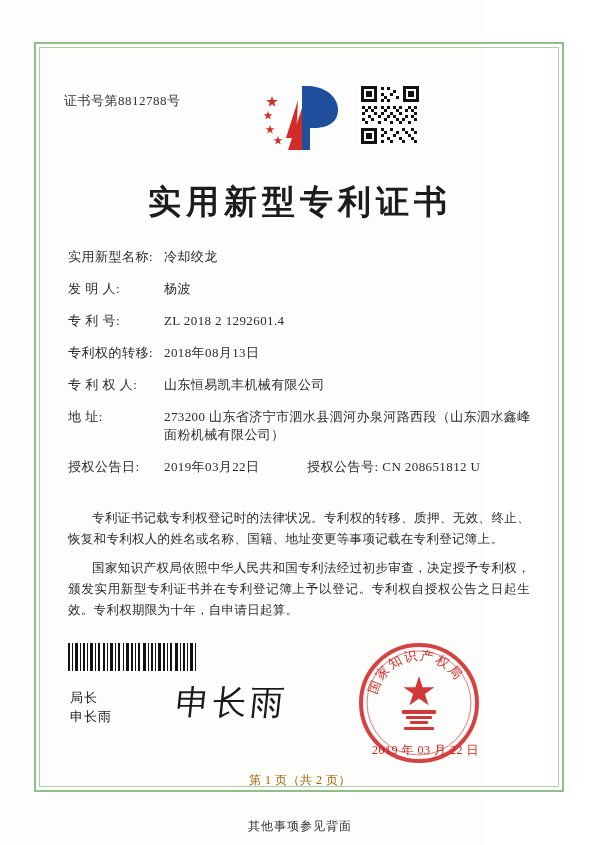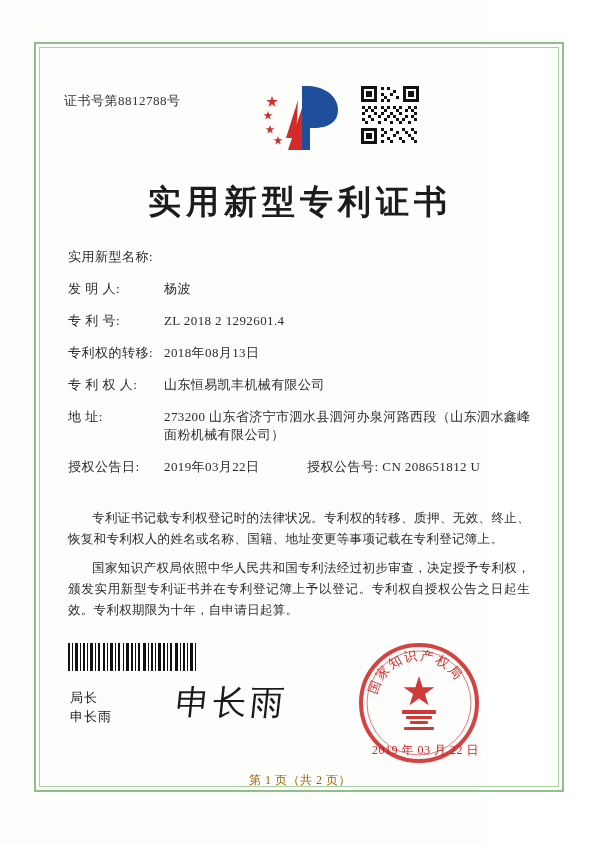--- a/index.html
+++ b/index.html
@@ -293,20 +293,21 @@
           <rect x="55" y="56" width="3" height="3"></rect>
       </g>
     </svg>
   </div>
 
   <div class="title">实用新型专利证书</div>
 
   <div class="fields">
     <div class="field-row">
       <div class="field-label">实用新型名称:</div>
+      <div class="field-value">冷却绞龙</div>
     </div>
     <div class="field-row">
       <div class="field-label">发 明 人:</div>
       <div class="field-value">杨波</div>
     </div>
     <div class="field-row">
       <div class="field-label">专 利 号:</div>
       <div class="field-value">ZL 2018 2 1292601.4</div>
     </div>
     <div class="field-row">
@@ -401,14 +402,15 @@
       </g>
       <path id="sealarc" d="M 20 63 A 43 43 0 0 1 106 63" fill="none"></path>
       <text font-family="DejaVu Serif, serif" font-size="13" fill="#cc2222" opacity="0.95" letter-spacing="2">
         <textPath href="#sealarc" startOffset="6%">国家知识产权局</textPath>
       </text>
     </svg>
   </div>
   <div class="seal-date">2019 年 03 月 22 日</div>
 
   <div class="page-no">第 1 页（共 2 页）</div>
+  <div class="footnote">其他事项参见背面</div>
 
 </div>
 
 </body></html>

